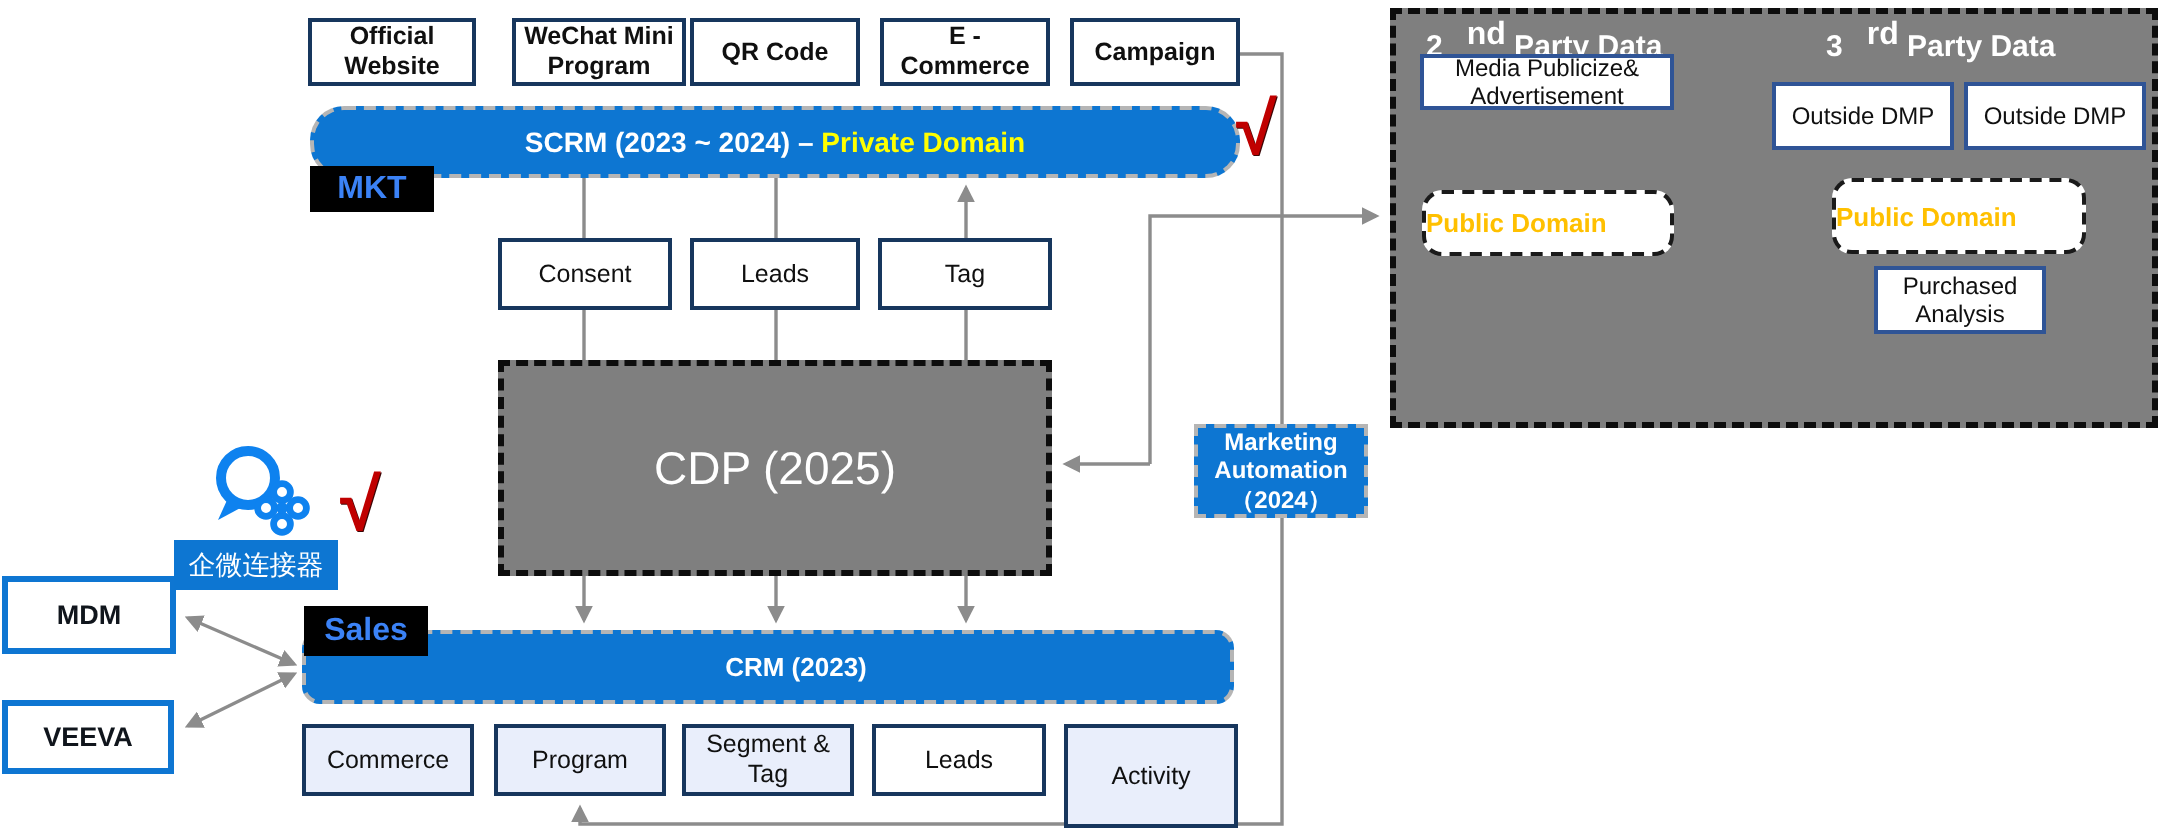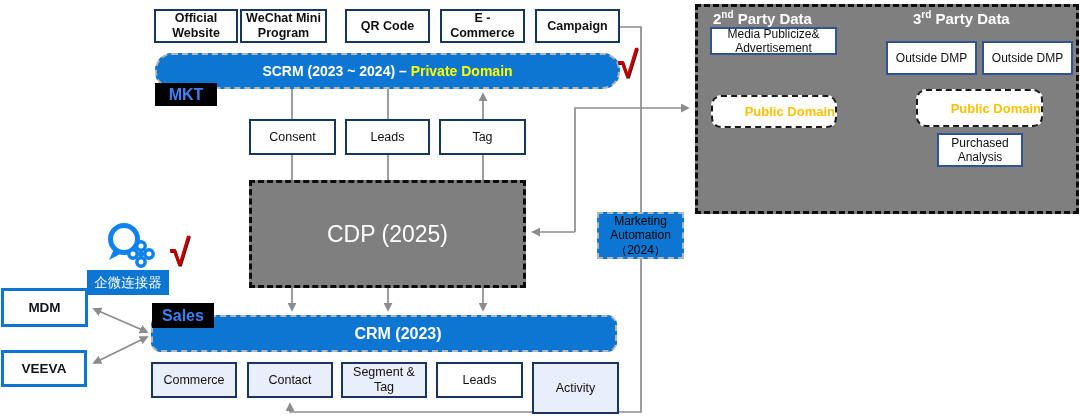--- a/index.html
+++ b/index.html
@@ -12,40 +12,40 @@
   .cell.lightfill{background:#e9eefb;}
   .bluebar{position:absolute;box-sizing:border-box;display:flex;align-items:center;justify-content:center;
            background:#0d76d2;border:2px dashed #b5b5b5;border-radius:9px;color:#fff;
            font-weight:bold;z-index:2;}
   .blacktag{position:absolute;box-sizing:border-box;display:flex;align-items:center;justify-content:center;
             background:#000;color:#3b82f6;font-weight:bold;font-size:16px;z-index:5;}
   .cdp{position:absolute;box-sizing:border-box;display:flex;align-items:center;justify-content:center;
        background:#7f7f7f;border:3px dashed #0d0d0d;color:#fff;font-size:23px;z-index:2;}
   .panel{position:absolute;box-sizing:border-box;background:#7f7f7f;border:3px dashed #0d0d0d;z-index:1;}
   .pheader{position:absolute;color:#fff;font-weight:bold;font-size:15px;z-index:2;}
-  .pheader sup{font-size:10px;}
+  .pheader sup{font-size:16px;margin-left:12px;}
   .pbox{position:absolute;box-sizing:border-box;display:flex;align-items:center;justify-content:center;
         text-align:center;background:#fff;border:2px solid #2f5496;color:#101010;
         font-size:12px;line-height:1.2;z-index:2;}
-  .pubdom{position:absolute;box-sizing:border-box;display:flex;align-items:center;justify-content:flex-end;
+  .pubdom{position:absolute;box-sizing:border-box;display:flex;align-items:center;justify-content:flex-start;
           background:#fff;border:2px dashed #1a1a1a;border-radius:10px;color:#ffc000;
           font-weight:bold;font-size:13px;z-index:2;}
   .ma{position:absolute;box-sizing:border-box;display:flex;flex-direction:column;align-items:center;
-      justify-content:center;background:#0d76d2;border:2px dashed #b5b5b5;color:#000000;
-      font-weight:normal;font-size:12px;line-height:1.22;text-align:center;z-index:2;}
+      justify-content:center;background:#0d76d2;border:2px dashed #b5b5b5;color:#ffffff;
+      font-weight:bold;font-size:12px;line-height:1.22;text-align:center;z-index:2;}
   .wecombox{position:absolute;box-sizing:border-box;display:flex;align-items:center;justify-content:center;
             background:#0d76d2;color:#fff;font-size:13.5px;z-index:3;}
   .sysbox{position:absolute;box-sizing:border-box;display:flex;align-items:center;justify-content:center;
           background:#fff;border:3px solid #0e76d2;color:#10151c;font-weight:bold;
           font-size:13.5px;z-index:2;}
   .check{position:absolute;color:#c00000;font-weight:800;font-size:37px;line-height:1;z-index:6;
          text-shadow:0.5px 0.5px 0 #3c0606;}
   .yellow{color:#ffff00;}
   .scrm-font{font-size:14px;border-radius:17px;}
-  .crm-font{font-size:16px;padding-left:28px;}
+  .crm-font{font-size:13px;padding-left:28px;}
   #wires{position:absolute;left:0;top:0;z-index:1;}
   #wecom-icon-svg{position:absolute;z-index:3;}
 </style>
 </head>
 <body>
 
 <div id="stage">
 
   <svg id="wires" width="1080" height="420">
     <defs>
@@ -64,21 +64,21 @@
       <path d="M575 232 H533" marker-end="url(#ah)"></path>
       <path d="M575 232 V108 H688" marker-end="url(#ah)"></path>
       <path d="M94 309 L147 332" marker-start="url(#ah)" marker-end="url(#ah)"></path>
       <path d="M94 363 L147 337" marker-start="url(#ah)" marker-end="url(#ah)"></path>
     </g>
   </svg>
 
   <div class="cell topsrc" style="left:154px;top:9px;width:84px;height:34px">
       <span>Official Website</span>
     </div>
-  <div class="cell topsrc" style="left:240px;top:9px;width:87px;height:34px">
+  <div class="cell topsrc" style="left:256px;top:9px;width:87px;height:34px">
       <span>WeChat Mini Program</span>
     </div>
   <div class="cell topsrc" style="left:345px;top:9px;width:85px;height:34px">
       <span>QR Code</span>
     </div>
   <div class="cell topsrc" style="left:440px;top:9px;width:85px;height:34px">
       <span>E - Commerce</span>
     </div>
   <div class="cell topsrc" style="left:535px;top:9px;width:85px;height:34px">
       <span>Campaign</span>
@@ -151,21 +151,21 @@
 
   <div class="blacktag" style="left:152px;top:303px;width:62px;height:25px">Sales</div>
   <div class="bluebar crm-font" style="left:151px;top:315px;width:466px;height:37px">
       <span>CRM (2023)</span>
     </div>
 
   <div class="cell lightfill" style="left:151px;top:362px;width:86px;height:36px">
       <span>Commerce</span>
     </div>
   <div class="cell lightfill" style="left:247px;top:362px;width:86px;height:36px">
-      <span>Contact</span>
+      <span>Program</span>
     </div>
   <div class="cell lightfill" style="left:341px;top:362px;width:86px;height:36px">
       <span>Segment &amp; Tag</span>
     </div>
   <div class="cell" style="left:436px;top:362px;width:87px;height:36px">
       <span>Leads</span>
     </div>
   <div class="cell lightfill" style="left:532px;top:362px;width:87px;height:52px">
       <span>Activity</span>
     </div>

